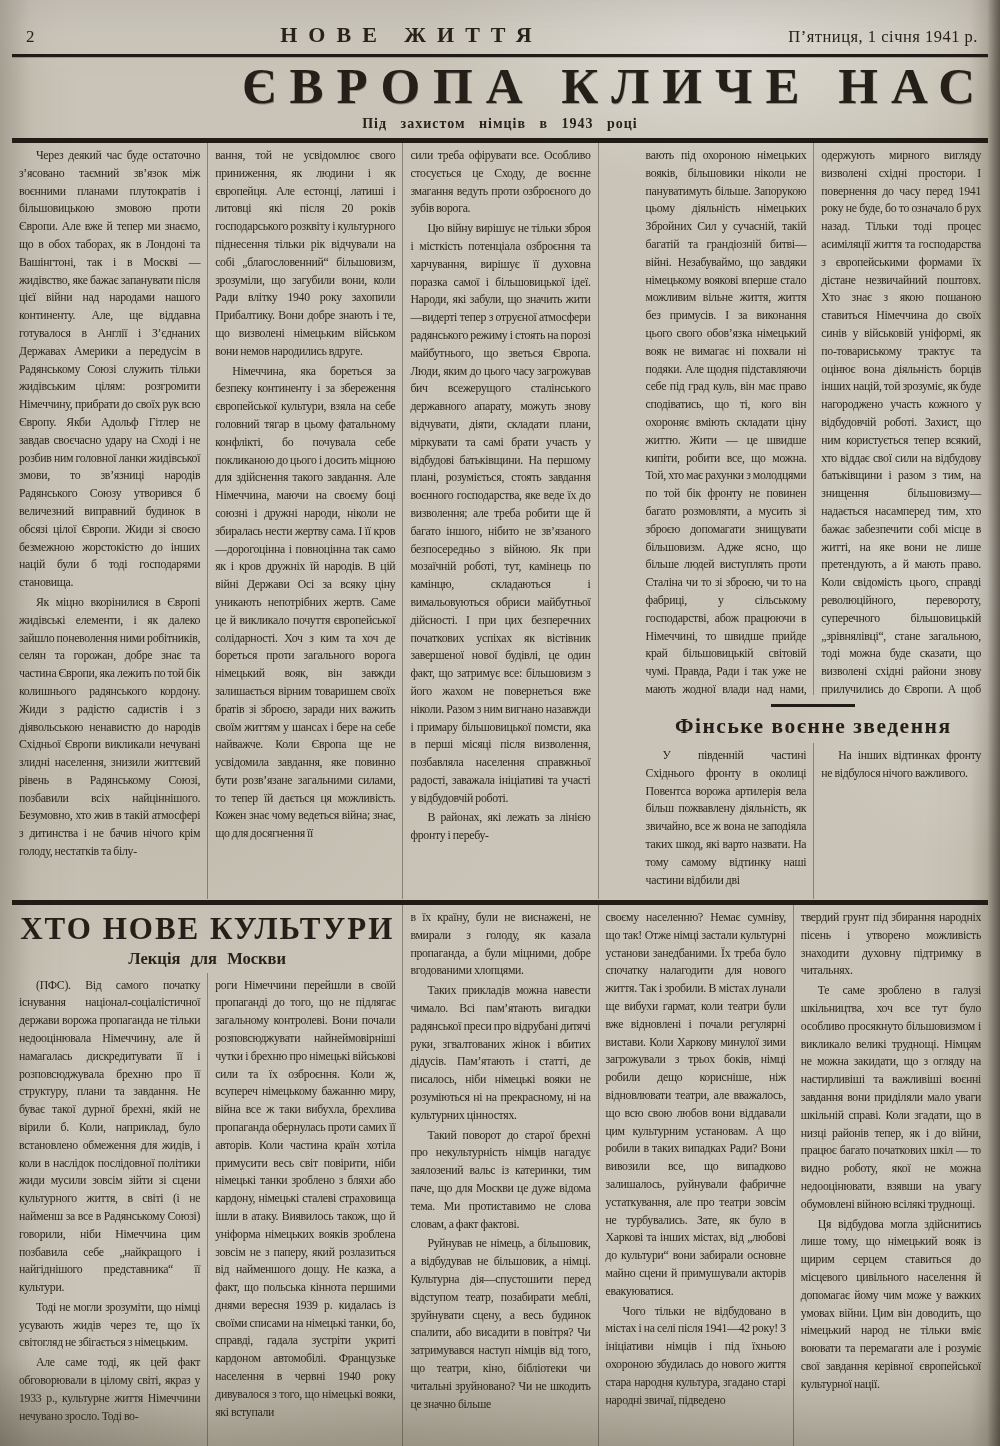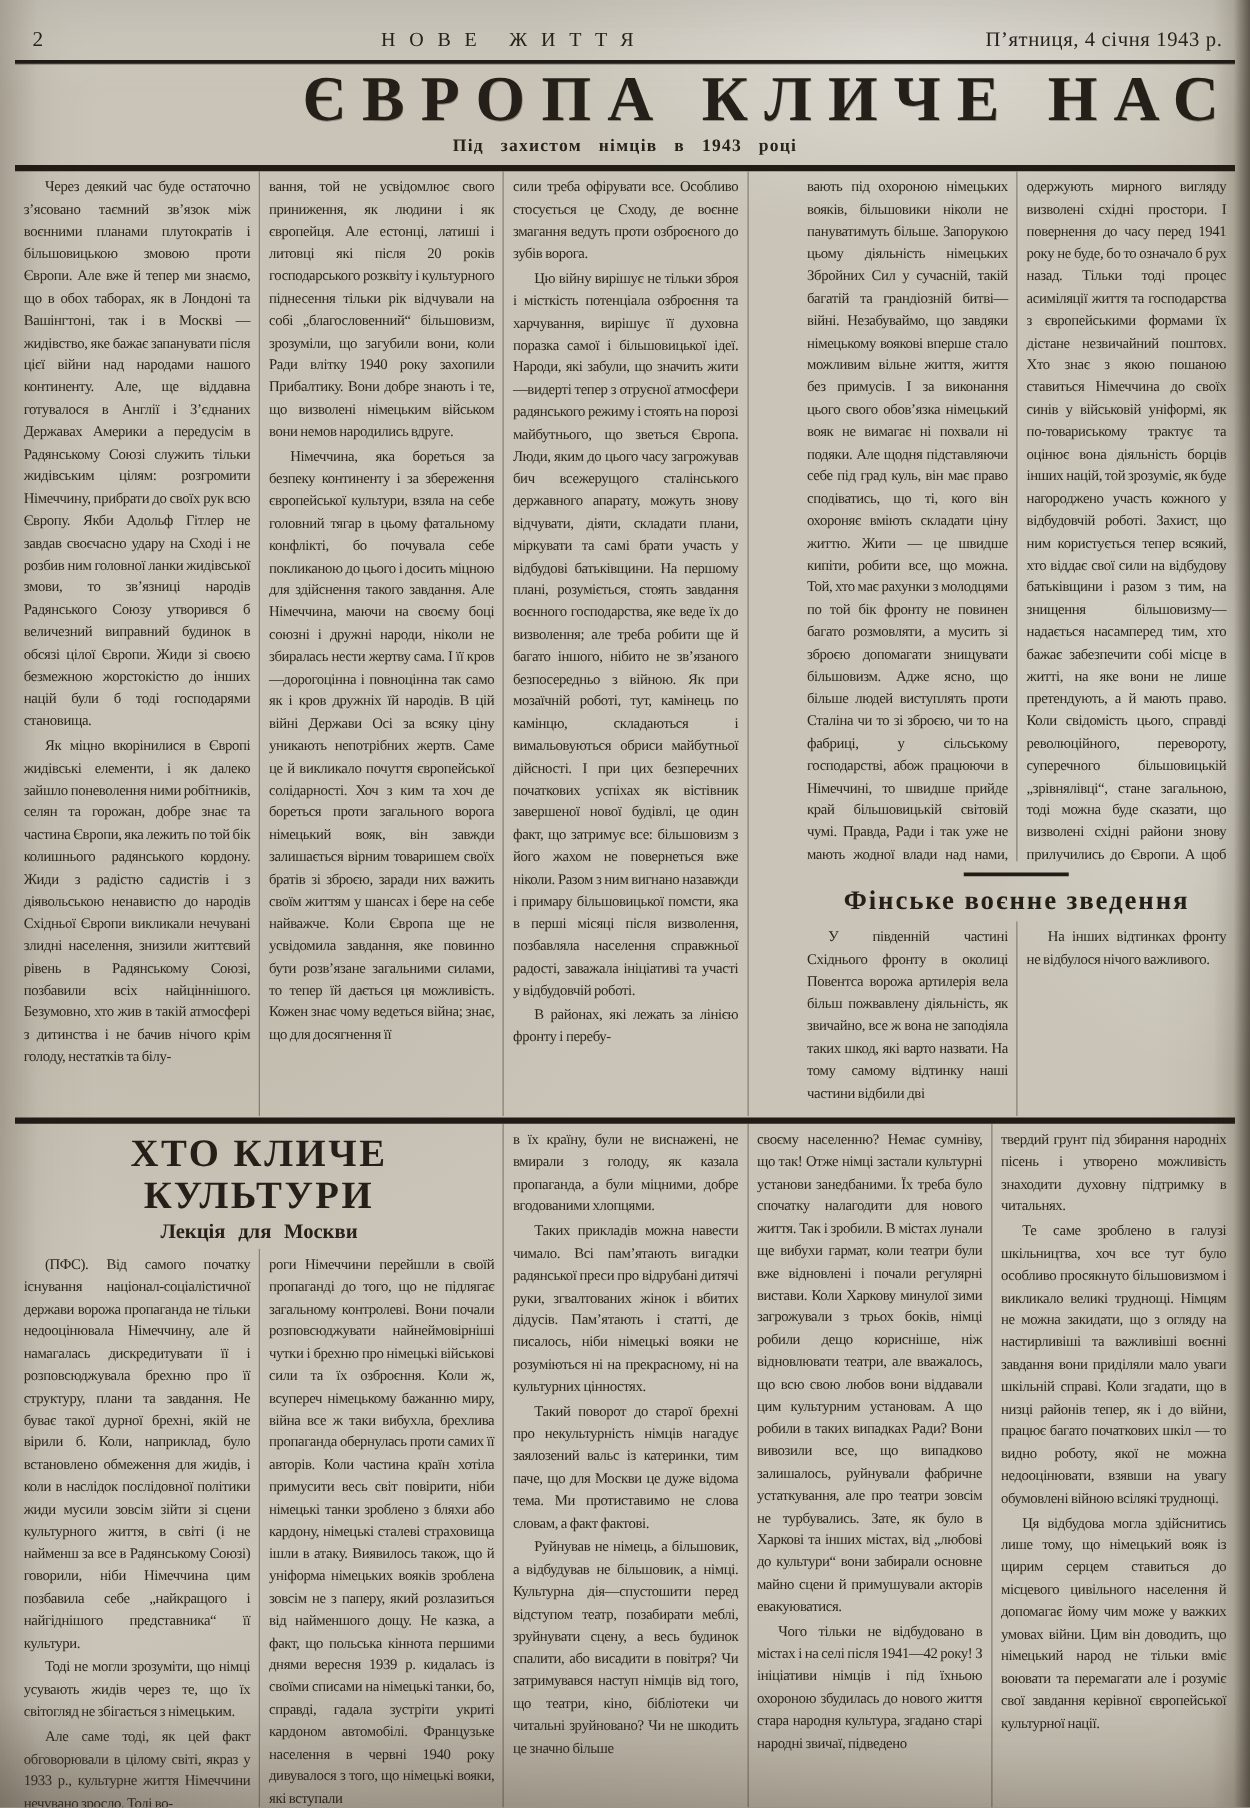--- a/index.html
+++ b/index.html
@@ -22,21 +22,21 @@
   }
   .edge-right{position:absolute;top:0;right:0;width:13px;height:100%;
     background:linear-gradient(to right, transparent, rgba(44,38,30,.55));pointer-events:none;}
   .edge-bottomleft{position:absolute;left:0;bottom:0;width:220px;height:90px;
     background:radial-gradient(ellipse at 0% 100%, rgba(70,62,50,.28), transparent 70%);pointer-events:none;}
   .inner{position:relative;padding:0 12px;}
 
   
   .hdr{display:flex;align-items:baseline;justify-content:space-between;padding:22px 10px 4px 14px;}
   .hdr .pnum{font-size:17px;}
-  .hdr .mast{font-size:16px;letter-spacing:11px;font-weight:400;}
+  .hdr .mast{font-size:22px;letter-spacing:11px;font-weight:700;}
   .hdr .date{font-size:16.5px;letter-spacing:.5px;}
   .rule{background:#201b14;}
   .rule-header{height:3px;margin:2px 0 4px 0;box-shadow:0 1px 0 rgba(32,27,20,.25);}
   .headline{margin:4px 0 2px 0;text-align:right;
     font-size:51px;font-weight:700;letter-spacing:13px;line-height:1.0;
     color:#241f18;text-shadow:.5px .5px 0 rgba(36,31,24,.35);}
   .subhead{margin:4px 0 6px 0;text-align:center;font-size:14px;font-weight:700;
     letter-spacing:1px;word-spacing:9px;}
   .rule-thick{height:5px;margin:2px 0 0 0;}
 
@@ -71,21 +71,21 @@
 </style>
 </head>
 <body>
 
 <div class="page">
   <div class="inner">
 
     <header class="hdr">
       <span class="pnum">2</span>
       <span class="mast">НОВЕ ЖИТТЯ</span>
-      <span class="date">П’ятниця, 4 січня 1943 р.</span>
+      <span class="date">П’ятниця, 1 січня 1941 р.</span>
     </header>
 
     <div class="rule rule-header"></div>
 
     <h1 class="headline">ЄВРОПА КЛИЧЕ НАС</h1>
     <h2 class="subhead">Під захистом німців в 1943 році</h2>
     <div class="rule rule-thick"></div>
 
     <section class="top-grid">
       <div class="col">
@@ -120,21 +120,21 @@
               <p>На інших відтинках фронту не відбулося нічого важливого.</p>
             </div>
         </div>
       </div>
     </section>
 
     <div class="rule section-rule"></div>
 
     <section class="bottom-grid">
       <div class="left-wrap">
-        <h2 class="c-head">ХТО КЛИЧЕ КУЛЬТУРИ</h2>
+        <h2 class="c-head">ХТО НОВЕ КУЛЬТУРИ</h2>
         <h3 class="c-sub">Лекція для Москви</h3>
         <div class="cul-grid">
           <div class="col">
               <p>(ПФС). Від самого початку існування націонал-соціалістичної держави ворожа пропаганда не тільки недооцінювала Німеччину, але й намагалась дискредитувати її і розповсюджувала брехню про її структуру, плани та завдання. Не буває такої дурної брехні, якій не вірили б. Коли, наприклад, було встановлено обмеження для жидів, і коли в наслідок послідовної політики жиди мусили зовсім зійти зі сцени культурного життя, в світі (і не найменш за все в Радянському Союзі) говорили, ніби Німеччина цим позбавила себе „найкращого і найгіднішого представника“ її культури.</p>
               <p>Тоді не могли зрозуміти, що німці усувають жидів через те, що їх світогляд не збігається з німецьким.</p>
               <p>Але саме тоді, як цей факт обговорювали в цілому світі, якраз у 1933 р., культурне життя Німеччини нечувано зросло. Тоді во-</p>
             </div>
           <div class="col bl">
               <p class="cont">роги Німеччини перейшли в своїй пропаганді до того, що не підлягає загальному контролеві. Вони почали розповсюджувати найнеймовірніші чутки і брехню про німецькі військові сили та їх озброєння. Коли ж, всупереч німецькому бажанню миру, війна все ж таки вибухла, брехлива пропаганда обернулась проти самих її авторів. Коли частина країн хотіла примусити весь світ повірити, ніби німецькі танки зроблено з бляхи або кардону, німецькі сталеві страховища ішли в атаку. Виявилось також, що й уніформа німецьких вояків зроблена зовсім не з паперу, який розлазиться від найменшого дощу. Не казка, а факт, що польська кіннота першими днями вересня 1939 р. кидалась із своїми списами на німецькі танки, бо, справді, гадала зустріти укриті кардоном автомобілі. Французьке населення в червні 1940 року дивувалося з того, що німецькі вояки, які вступали</p>
             </div>

